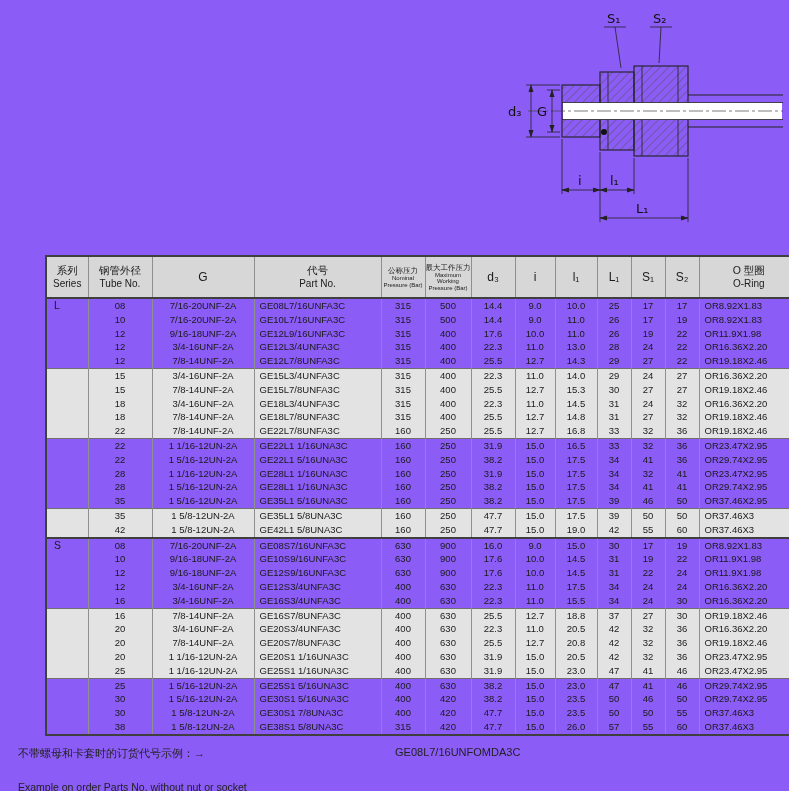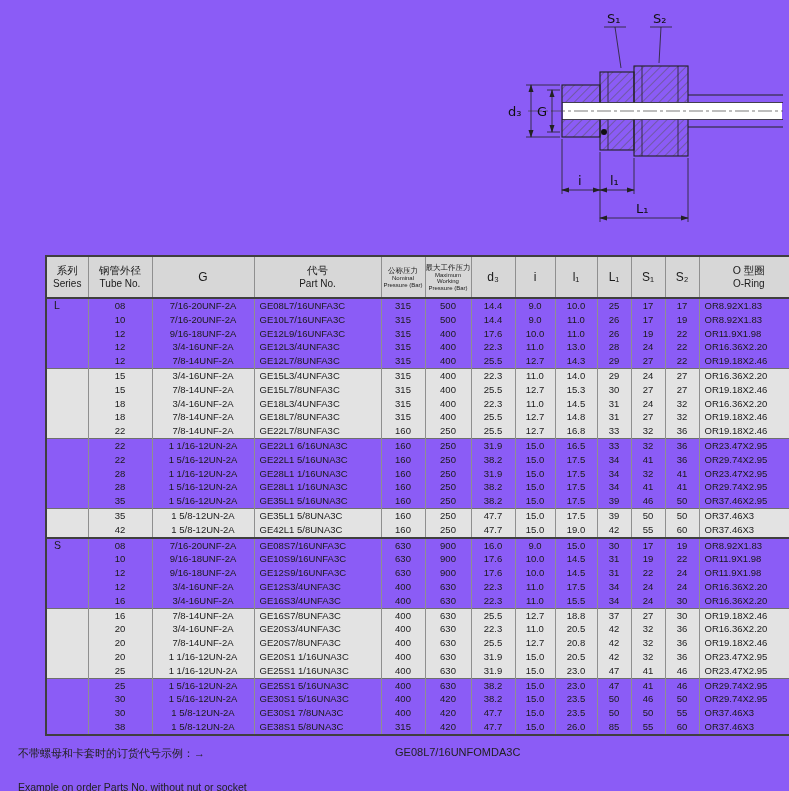--- a/index.html
+++ b/index.html
@@ -347,21 +347,21 @@
           <td class="col-l1">16.8</td>
           <td class="col-L1">33</td>
           <td class="col-s1">32</td>
           <td class="col-s2">36</td>
           <td class="col-oring">OR19.18X2.46</td>
         </tr>
         <tr class="group-start">
           <td class="col-series"></td>
           <td class="col-tube">22</td>
           <td class="col-g">1 1/16-12UN-2A</td>
-          <td class="col-part">GE22L1 6/16UNA3C</td>
+          <td class="col-part">GE22L1 1/16UNA3C</td>
           <td class="col-nominal">160</td>
           <td class="col-max">250</td>
           <td class="col-d3">31.9</td>
           <td class="col-i">15.0</td>
           <td class="col-l1">16.5</td>
           <td class="col-L1">33</td>
           <td class="col-s1">32</td>
           <td class="col-s2">36</td>
           <td class="col-oring">OR23.47X2.95</td>
         </tr>
@@ -653,21 +653,21 @@
         <tr>
           <td class="col-series"></td>
           <td class="col-tube">38</td>
           <td class="col-g">1 5/8-12UN-2A</td>
           <td class="col-part">GE38S1 5/8UNA3C</td>
           <td class="col-nominal">315</td>
           <td class="col-max">420</td>
           <td class="col-d3">47.7</td>
           <td class="col-i">15.0</td>
           <td class="col-l1">26.0</td>
-          <td class="col-L1">85</td>
+          <td class="col-L1">57</td>
           <td class="col-s1">55</td>
           <td class="col-s2">60</td>
           <td class="col-oring">OR37.46X3</td>
         </tr>
       </tbody>
   </table>
 
   <div class="footer">
     <div class="footer-line1">
       <span>不带螺母和卡套时的订货代号示例：→</span>

